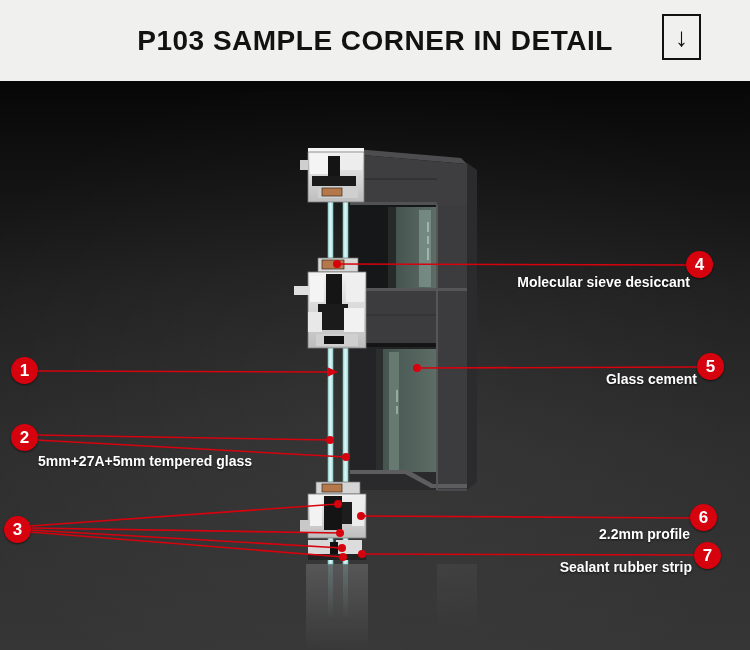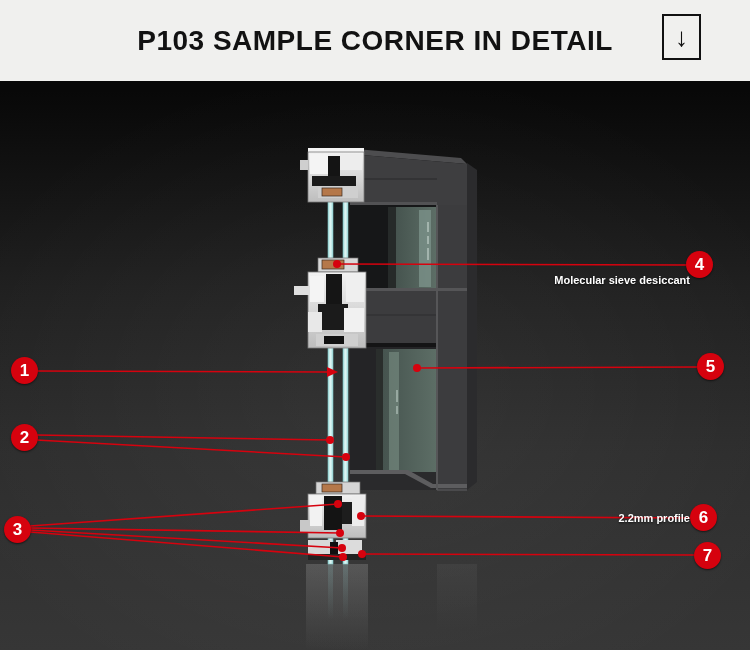--- a/index.html
+++ b/index.html
@@ -16,21 +16,21 @@
   .dl-box .arrow { display:block; line-height:42px; font-size:26px; font-weight:bold; color:#111; }
   .divider { width:750px; height:9px; background:#070707; }
 
   
   .stage { position:relative; width:750px; height:560px; background:#1a1a1a; }
   .stage svg { position:absolute; left:0; top:0; }
 
   .badge { position:absolute; width:27px; height:27px; border-radius:50%;
            background:#d6020e; color:#fff; font-size:17px; font-weight:bold;
            line-height:27px; text-align:center; box-shadow:0 1px 2px rgba(0,0,0,.55); }
-  .lbl { position:absolute; color:#fff; font-size:11px; font-weight:bold;
+  .lbl { position:absolute; color:#fff; font-size:14px; font-weight:bold;
          white-space:nowrap; text-shadow:0 1px 2px rgba(0,0,0,.65); }
   .lbl.right { text-align:right; }
 </style>
 </head>
 <body>
 
 <div class="page">
 
   <div class="header">
     <div class="title">P103 SAMPLE CORNER IN DETAIL</div>
@@ -203,27 +203,30 @@
         <line x1="691" y1="428" x2="361" y2="426"></line>
           <circle cx="361" cy="426" r="4" stroke="none"></circle>
         <line x1="695" y1="465" x2="362" y2="464"></line>
           <circle cx="362" cy="464" r="4" stroke="none"></circle>
       </g>
     </svg>
 
     <div class="badge" style="left:11px; top:267px;">1</div>
 
     <div class="badge" style="left:11px; top:334px;">2</div>
+    <div class="lbl" style="left:38px; top:363px;">5mm+27A+5mm tempered glass</div>
 
     <div class="badge" style="left:4px; top:426px;">3</div>
 
     <div class="badge" style="left:686px; top:161px;">4</div>
     <div class="lbl right" style="right:60px; top:184px;">Molecular sieve desiccant</div>
 
     <div class="badge" style="left:697px; top:263px;">5</div>
+    <div class="lbl right" style="right:53px; top:281px;">Glass cement</div>
 
     <div class="badge" style="left:690px; top:414px;">6</div>
-    <div class="lbl right" style="right:60px; top:422px;">2.2mm profile</div>
+    <div class="lbl right" style="right:60px; top:436px;">2.2mm profile</div>
 
     <div class="badge" style="left:694px; top:452px;">7</div>
+    <div class="lbl right" style="right:58px; top:469px;">Sealant rubber strip</div>
   </div>
 
 </div>
 
 </body></html>

